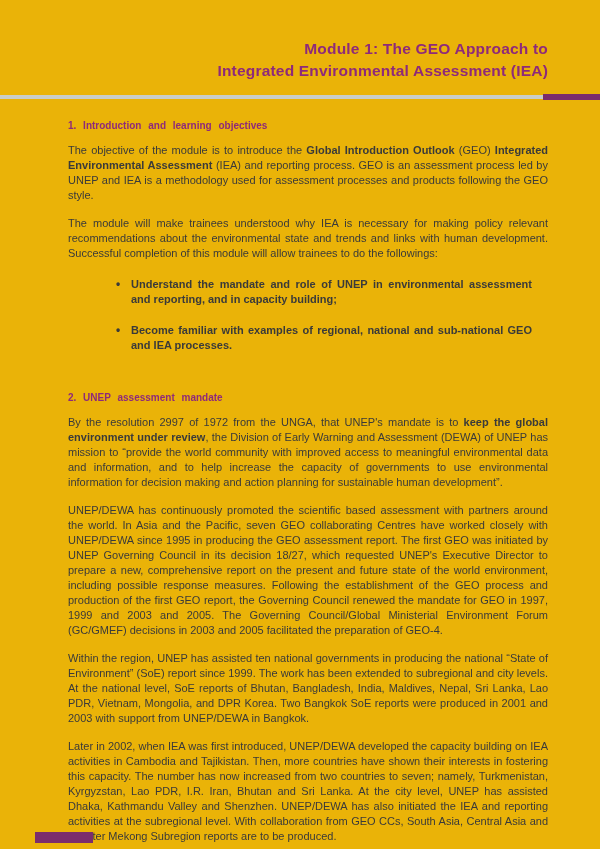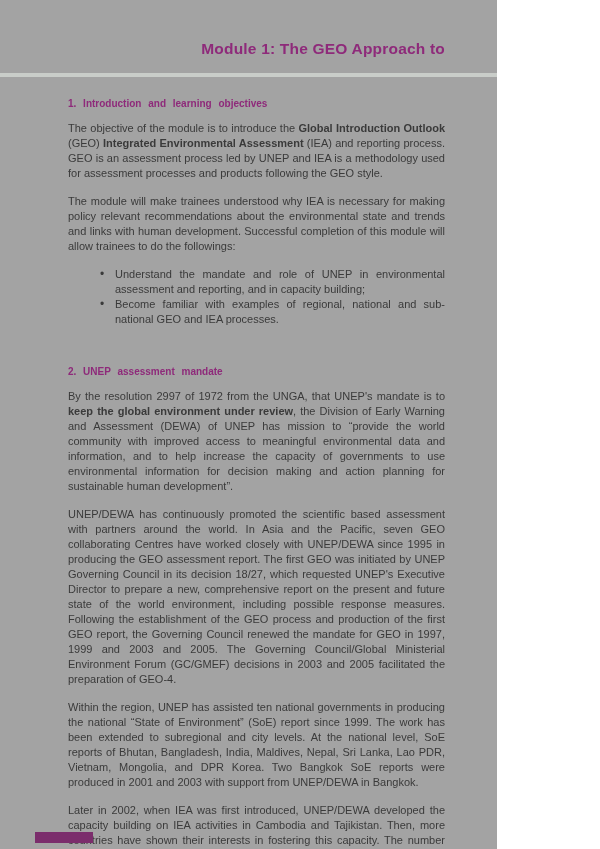--- a/index.html
+++ b/index.html
@@ -1,20 +1,20 @@
 <!DOCTYPE html>
 <html><head>
 <meta charset="utf-8">
 <style>
   html, body { margin: 0; padding: 0; background: #ffffff; }
   .page {
     position: relative;
-    width: 497px;
+    width: 600px;
     height: 849px;
-    background: #a3a3a3;
+    background: #eab308;
     font-family: "Liberation Sans", "DejaVu Sans", sans-serif;
     color: #3a3a3a;
     overflow: hidden;
   }
 
   
   .header { padding-top: 38px; }
   .title {
     text-align: right;
     padding-right: 52px;
@@ -62,21 +62,22 @@
   .i { }
 
   ul.objectives {
     list-style: none;
     margin: 0 0 13px 0;
     padding: 0 0 0 32px;
   }
   ul.objectives li {
     position: relative;
     padding-left: 15px;
-    margin: 0;
+    margin: 16px;
+    font-weight: bold;
   }
   ul.objectives li::before {
     content: "\2022";
     position: absolute;
     left: 0;
     top: 0;
     font-size: 12px;
   }
 
   
@@ -90,20 +91,21 @@
   }
 </style>
 </head>
 <body>
 
 <div class="page">
 
   <header class="header">
     <div class="title">
       <div>Module 1: The GEO Approach to</div>
+      <div>Integrated Environmental Assessment (IEA)</div>
     </div>
     <div class="rule">
       <span class="rule-accent"></span>
     </div>
   </header>
 
   <main class="content">
 
     <h2>1. Introduction and learning objectives</h2>
 

